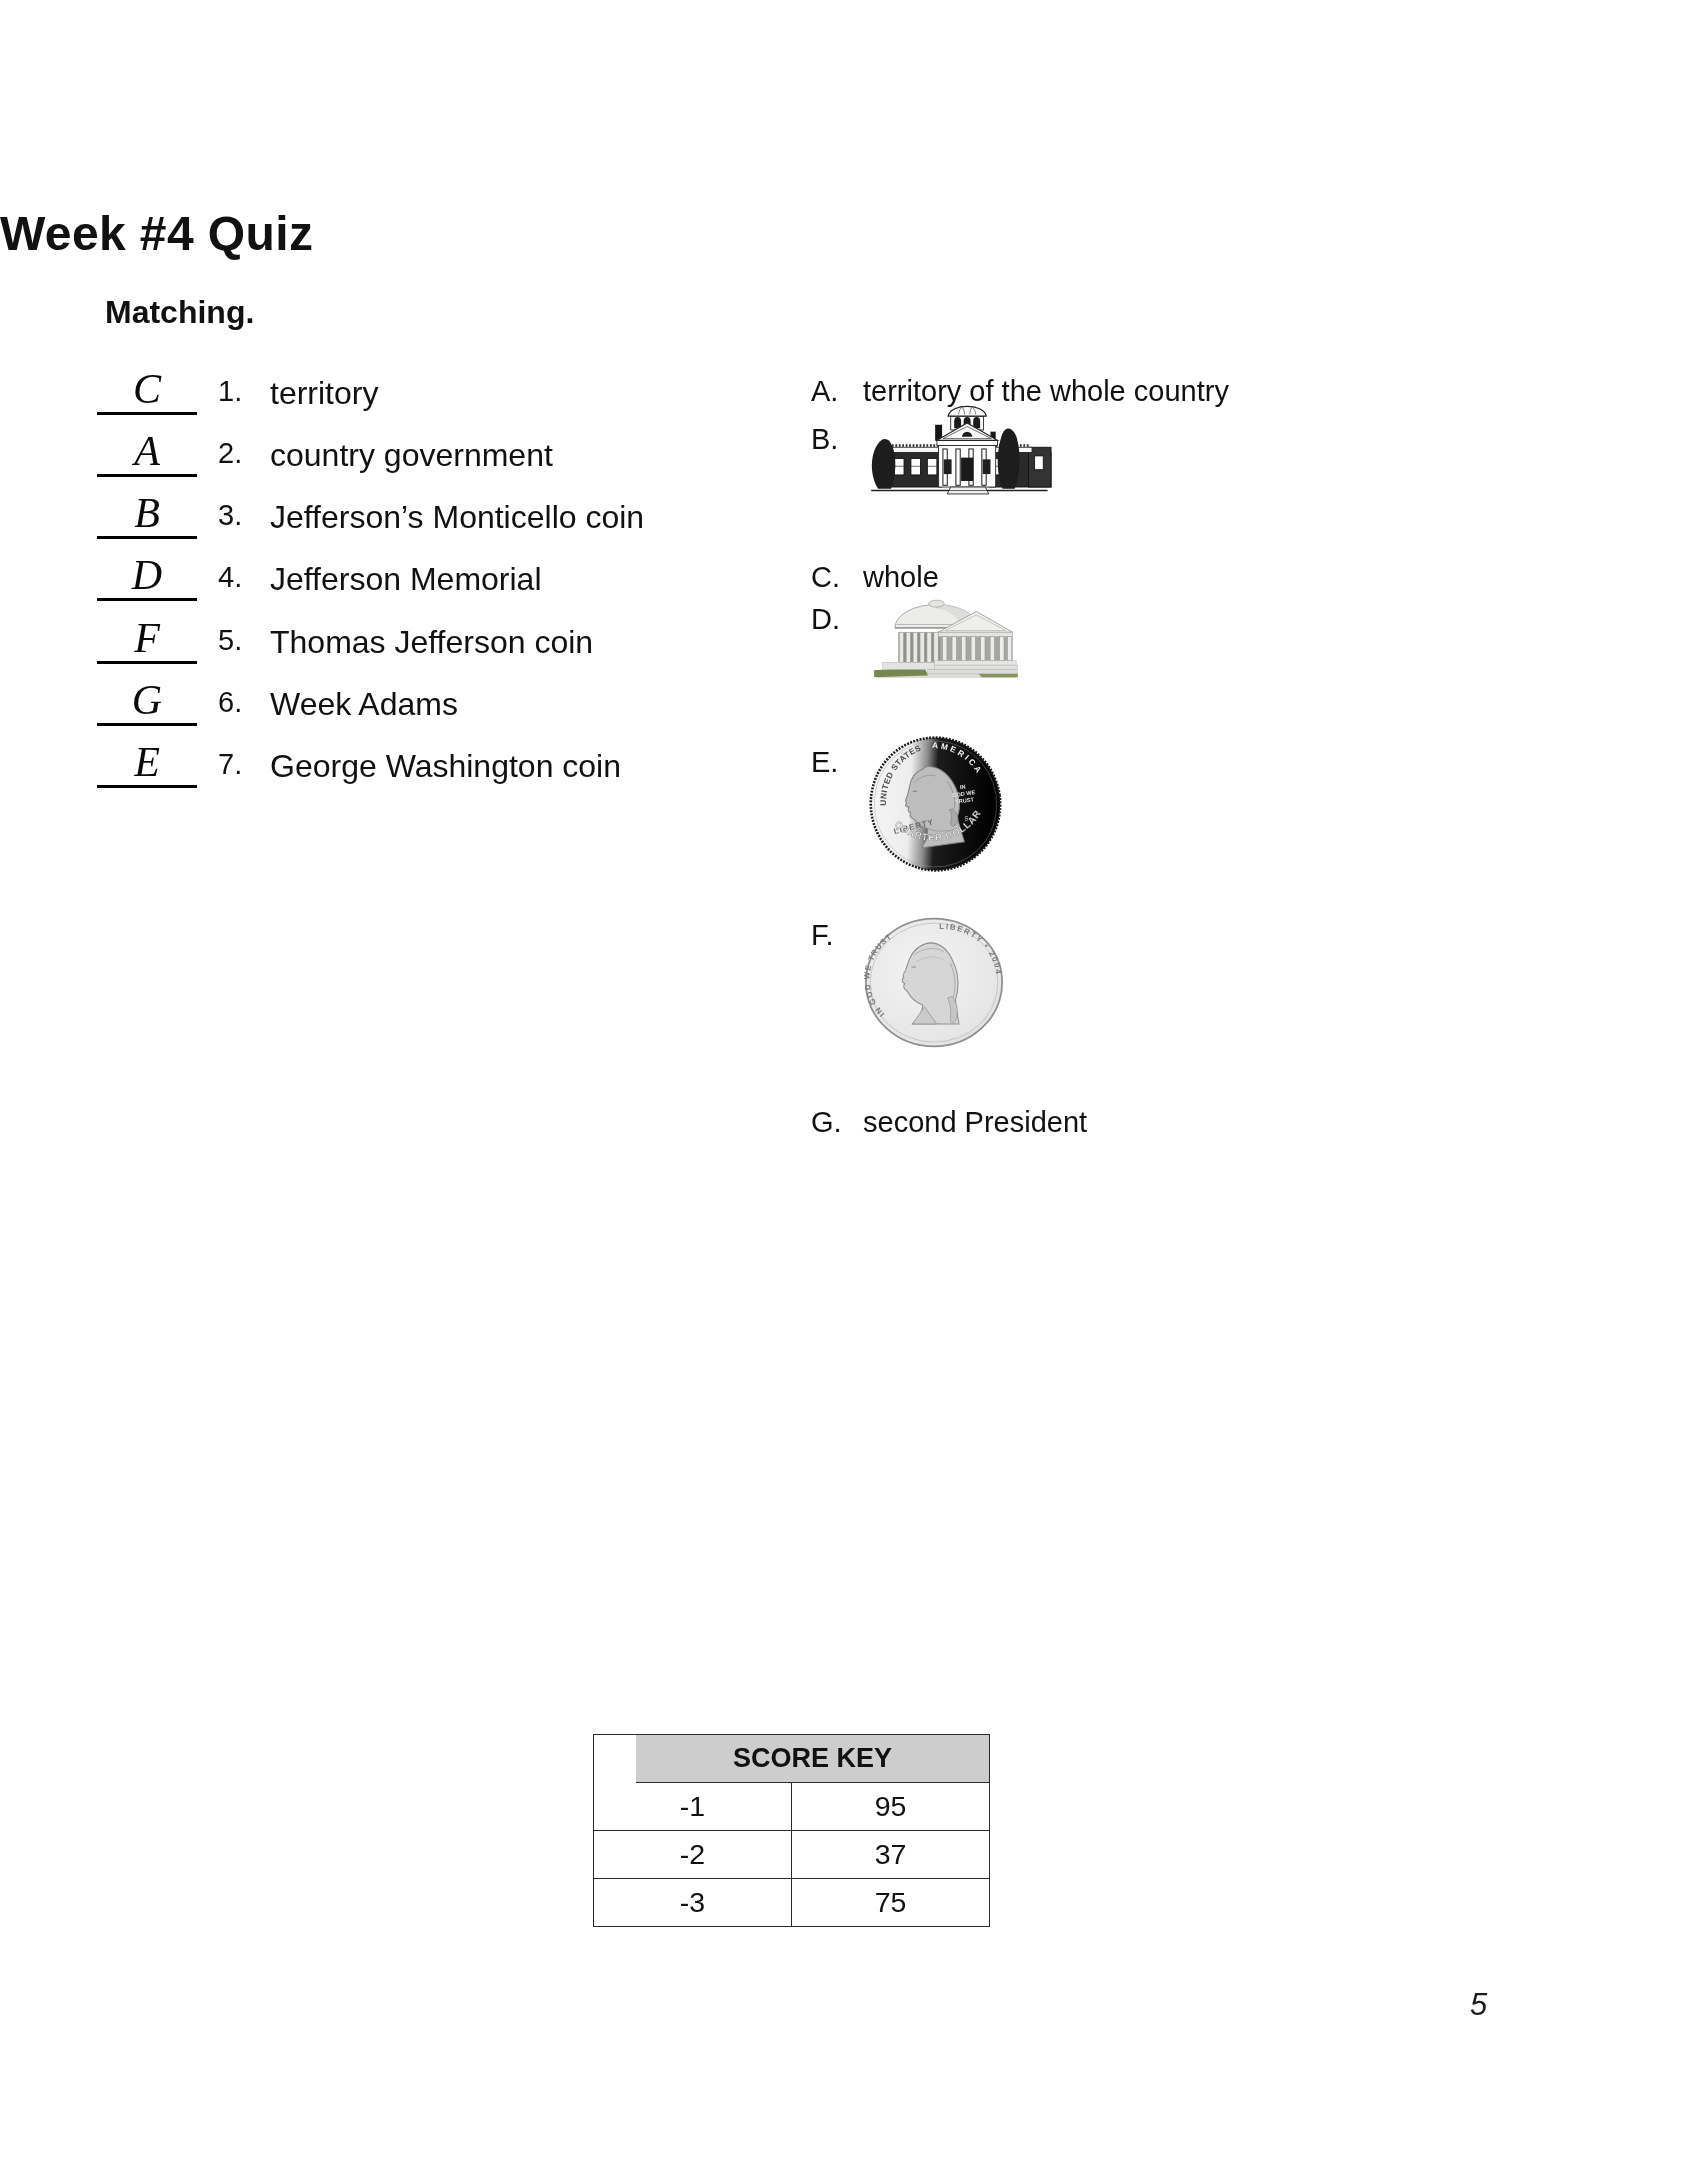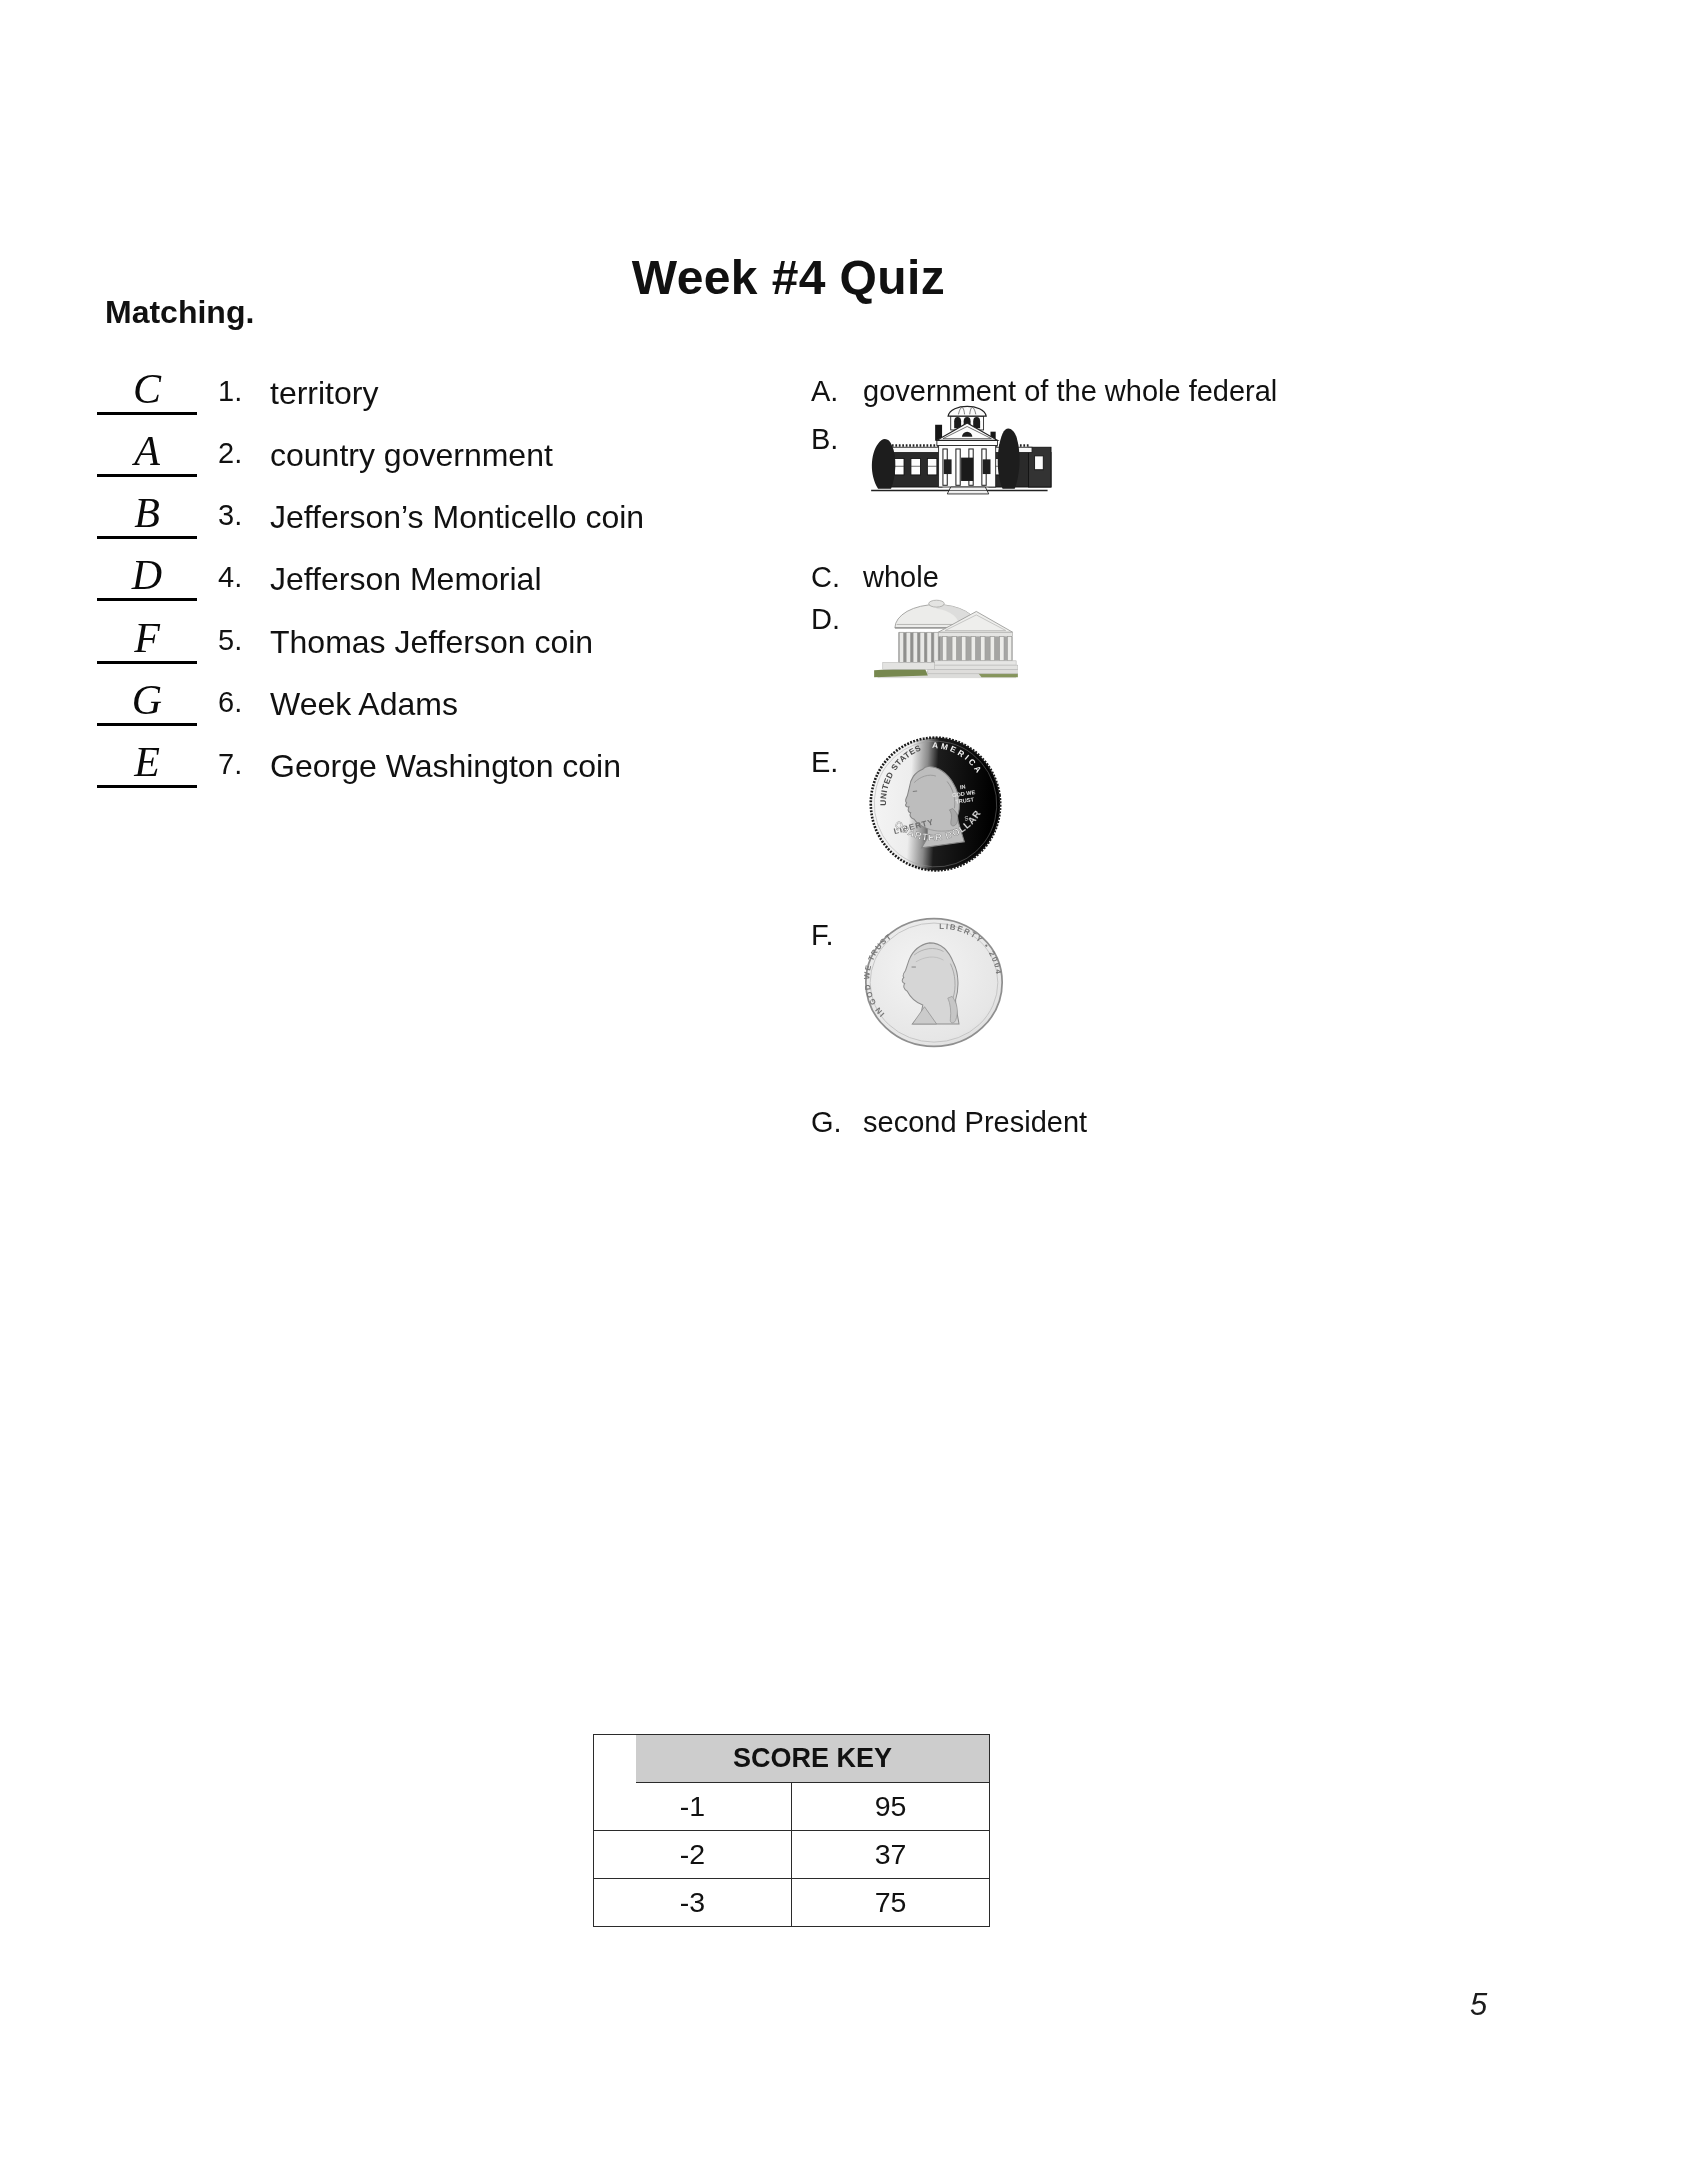--- a/index.html
+++ b/index.html
@@ -9,22 +9,22 @@
     height:2177px;
     background:#ffffff;
     font-family:"Liberation Sans","DejaVu Sans",sans-serif;
     color:#111;
     overflow:hidden;
     margin:0 auto;
   }
   .abs{position:absolute;}
   .page-title{
     left:0; top:206px; width:1577px;
-    text-align:center;
-    font-size:48px; font-weight:bold; letter-spacing:0.4px;margin-top:44px;
+    text-align:left;
+    font-size:48px; font-weight:bold; letter-spacing:0.4px;
   }
   .section-heading{
     left:105px; top:294px;
     font-size:32px; font-weight:bold;
   }
   .q-row{left:0; top:0; width:100%; height:0;}
   .answer-blank{
     position:absolute; left:97px; width:100px; height:48px;
     border-bottom:3.5px solid #000;
     display:flex; align-items:flex-end; justify-content:center;
@@ -114,21 +114,21 @@
   </div>
   <div class="abs q-row" style="top:747px">
     <div class="answer-blank" style="top:-10.4px">
       <span class="answer-letter">E</span>
     </div>
     <span class="q-num">7.</span>
     <span class="q-text">George Washington coin</span>
   </div>
 
   <span class="abs opt-letter" style="top:374px">A.</span>
-  <span class="abs opt-text" style="top:374px">government of the whole federal</span>
+  <span class="abs opt-text" style="top:374px">territory of the whole country</span>
 
   <span class="abs opt-letter" style="top:422px">B.</span>
 
   <svg class="abs" style="left:859px;top:404px" width="199" height="96" viewBox="0 0 230 111">
     <line x1="14" y1="100" x2="218" y2="100" stroke="#222" stroke-width="1.5"></line>
 
     <rect x="34" y="56" width="62" height="40" fill="#2a2a2a" stroke="#111"></rect>
     <rect x="150" y="56" width="72" height="40" fill="#2a2a2a" stroke="#111"></rect>
     <rect x="196" y="50" width="26" height="46" fill="#333" stroke="#111"></rect>
 

